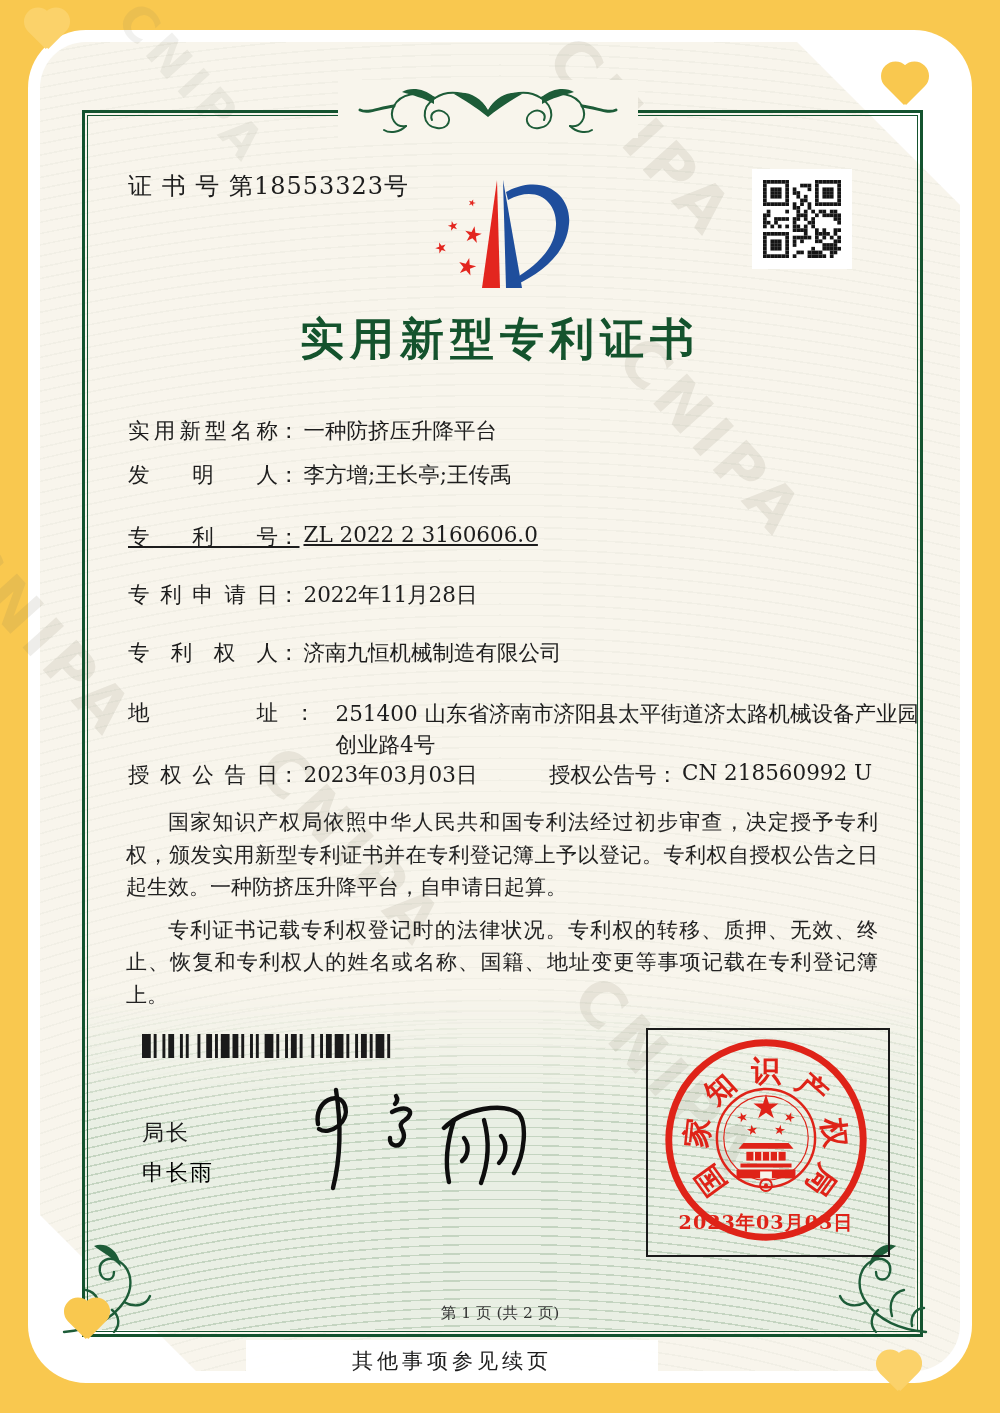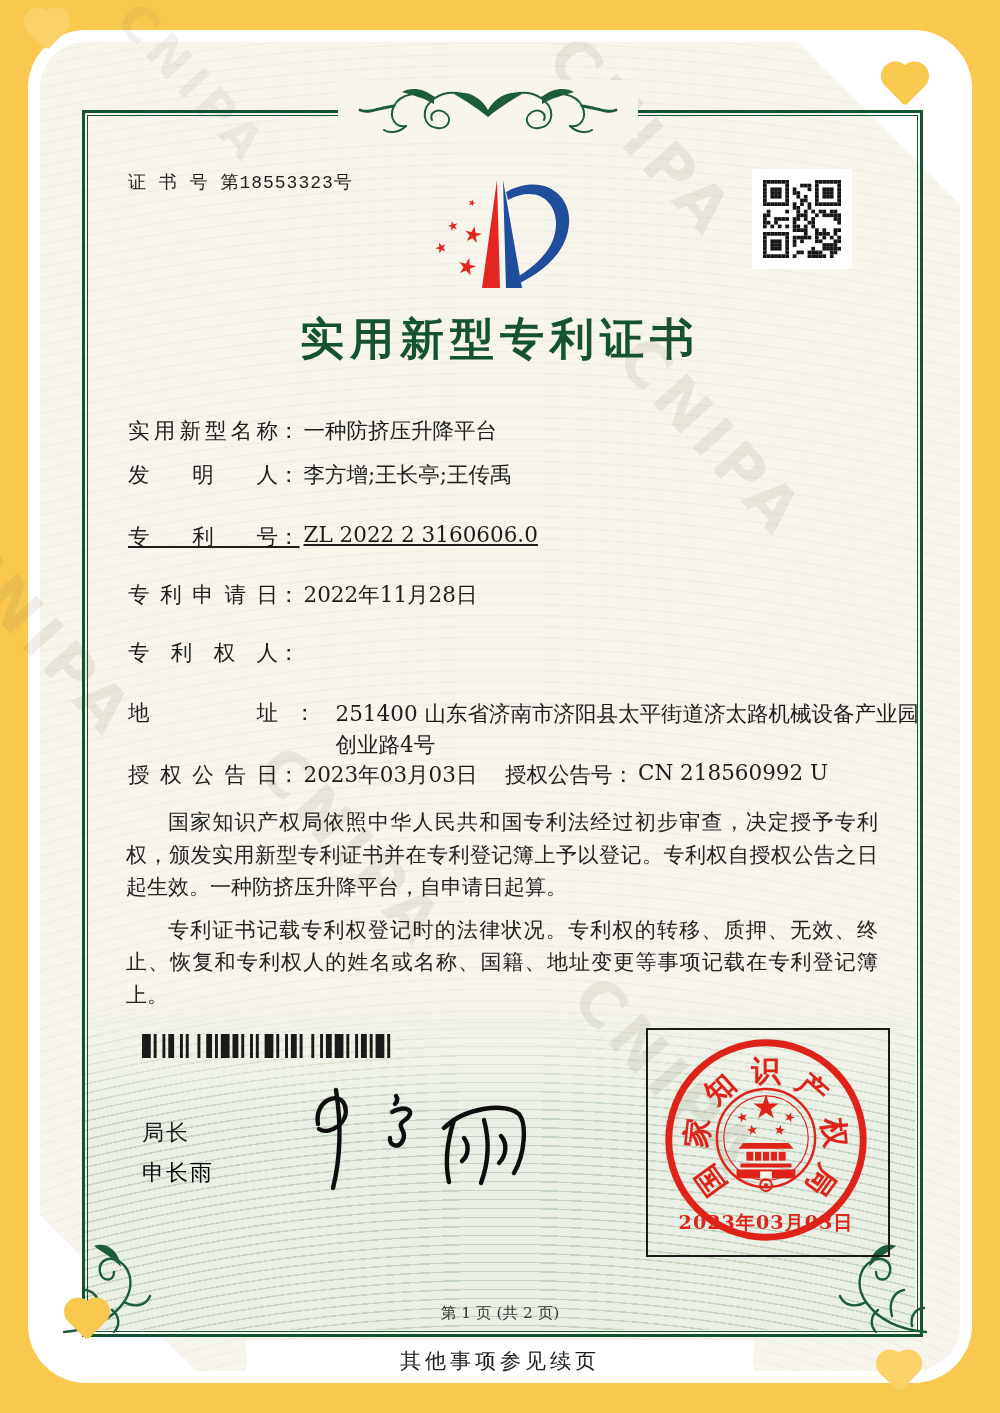--- a/index.html
+++ b/index.html
@@ -28,55 +28,55 @@
   
   .gborder{position:absolute;left:82px;top:110px;width:835px;height:1221px;border:3px solid #14532F;z-index:3;}
   .gborder::after{content:"";position:absolute;inset:2px;border:1px solid #14532F;}
 
   .ornament-top{position:absolute;left:338px;top:80px;width:300px;height:58px;z-index:4;background:#F8F5EC;}
   .flourish{position:absolute;width:100px;height:100px;z-index:4;}
   .flourish-bl{left:58px;top:1238px;}
   .flourish-br{left:832px;top:1238px;transform:scaleX(-1);}
 
   
-  .cert-no{position:absolute;left:128px;top:170px;z-index:5;font-size:18px;color:#1d1d1d;letter-spacing:1px;font-family:Liberation Mono, monospace;}
+  .cert-no{position:absolute;left:128px;top:170px;z-index:5;font-size:24px;color:#1d1d1d;letter-spacing:1px;}
   .logo{position:absolute;left:420px;top:170px;width:180px;height:138px;z-index:5;}
   .qr-box{position:absolute;left:752px;top:169px;width:100px;height:100px;background:#fff;z-index:5;}
   .qr-box svg{position:absolute;left:11px;top:11px;}
   .title{position:absolute;left:0;right:0;top:310px;z-index:5;text-align:center;font-size:44px;font-weight:bold;
     letter-spacing:6px;color:#14532d;}
 
   .f-row{position:absolute;left:128px;z-index:5;font-size:21.5px;color:#1d1d1d;display:flex;align-items:flex-start;}
   .f-label{display:inline-block;width:150px;text-align:justify;text-align-last:justify;text-justify:inter-character;flex:none;}
   .f-colon{flex:none;margin-right:4px;}
   .f-value{flex:none;}
   .f-value.wrap{width:594px;white-space:normal;line-height:31px;flex:initial;}
   .row-0{top:416px;}.row-1{top:460px;}.row-2{top:522px;text-decoration:underline;}.row-3{top:580px;}.row-4{top:638px;}.row-5{top:698px;gap:16px;}
   .row-grant{top:760px;}
   .grant-right{position:absolute;left:505px;top:760px;z-index:5;font-size:21.5px;color:#1d1d1d;display:flex;}
-  .grant-right .f-label2{flex:none;}
+  .grant-right .f-label2{flex:none;margin-left:44px;}
 
   .paras{position:absolute;left:126px;top:806px;width:752px;z-index:5;}
   .paras p{margin:0 0 10px 0;font-size:21px;line-height:32.5px;text-indent:2em;text-align:justify;color:#222;}
 
   .barcode{position:absolute;left:142px;top:1034px;width:254px;height:24px;z-index:5;}
   .director-title{position:absolute;left:142px;top:1118px;z-index:5;font-size:22px;color:#1b1b1b;
     font-family:"DejaVu Sans","Liberation Sans",sans-serif;letter-spacing:2px;}
   .director-name{position:absolute;left:142px;top:1158px;z-index:5;font-size:22px;color:#000000;
     font-family:"DejaVu Sans","Liberation Sans",sans-serif;letter-spacing:2px;}
   .signature{position:absolute;left:298px;top:1080px;width:230px;height:114px;z-index:5;}
 
   .seal-box{position:absolute;left:646px;top:1028px;width:240px;height:225px;border:2px solid #1b1b1b;z-index:5;}
   .seal-box svg{display:block;}
   .seal-ring-char, .seal-box text{fill:#DF2318;font-family:"DejaVu Serif","Liberation Serif",serif;font-weight:bold;}
   [data-name="seal-ring-text"] text{font-size:30px;}
   .seal-date{font-size:19.5px;letter-spacing:1px;}
 
   .page-footer{position:absolute;left:0;right:0;top:1291px;z-index:5;text-align:center;font-size:15.5px;color:#333;margin-top:12px;}
-  .cont-strip{position:absolute;left:246px;top:1340px;width:508px;height:42px;background:rgba(255,255,255,0.96);z-index:5;
+  .cont-strip{position:absolute;left:246px;top:1340px;width:412px;height:42px;background:rgba(255,255,255,0.96);z-index:5;
     text-align:center;line-height:42px;font-size:21px;letter-spacing:4px;color:#1d1d1d;}
 
   
   .heart{position:absolute;z-index:6;}
   .heart::before,.heart::after{content:"";position:absolute;top:0;width:52%;height:82%;border-radius:100px 100px 0 0;background:var(--c);}
   .heart::before{left:48%;transform-origin:0 100%;transform:rotate(-45deg);}
   .heart::after{left:0;transform-origin:100% 100%;transform:rotate(45deg);}
   .heart-tr{--c:#F9C84F;left:877px;top:64px;width:56px;height:50px;}
   .heart-bl{--c:#F9C84F;left:60px;top:1300px;width:54px;height:48px;}
   .heart-tl{--c:#FBD26A;left:20px;top:10px;width:54px;height:48px;}
@@ -406,20 +406,21 @@
     <span class="f-value" data-name="field-value">ZL 2022 2 3160606.0</span>
   </div>
   <div class="f-row row-3" data-name="field-row">
     <span class="f-label" data-name="field-label">专利申请日</span>
     <span class="f-colon" data-name="field-colon">：</span>
     <span class="f-value" data-name="field-value">2022年11月28日</span>
   </div>
   <div class="f-row row-4" data-name="field-row">
     <span class="f-label" data-name="field-label">专利权人</span>
     <span class="f-colon" data-name="field-colon">：</span>
+    <span class="f-value" data-name="field-value">济南九恒机械制造有限公司</span>
   </div>
   <div class="f-row row-5" data-name="field-row">
     <span class="f-label" data-name="field-label">地址</span>
     <span class="f-colon" data-name="field-colon">：</span>
     <span class="f-value wrap" data-name="field-value">251400 山东省济南市济阳县太平街道济太路机械设备产业园创业路4号</span>
   </div>
 
   <div class="f-row row-grant" data-name="grant-date-row">
     <span class="f-label" data-name="field-label">授权公告日</span>
     <span class="f-colon" data-name="field-colon">：</span>

